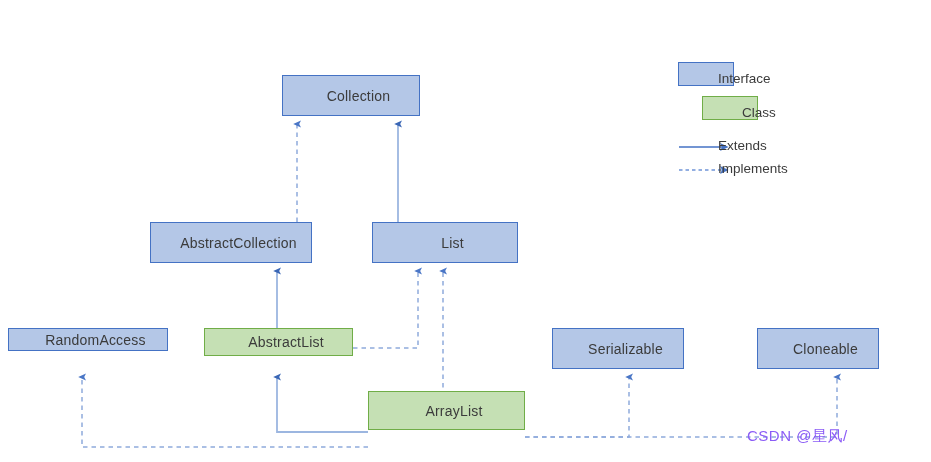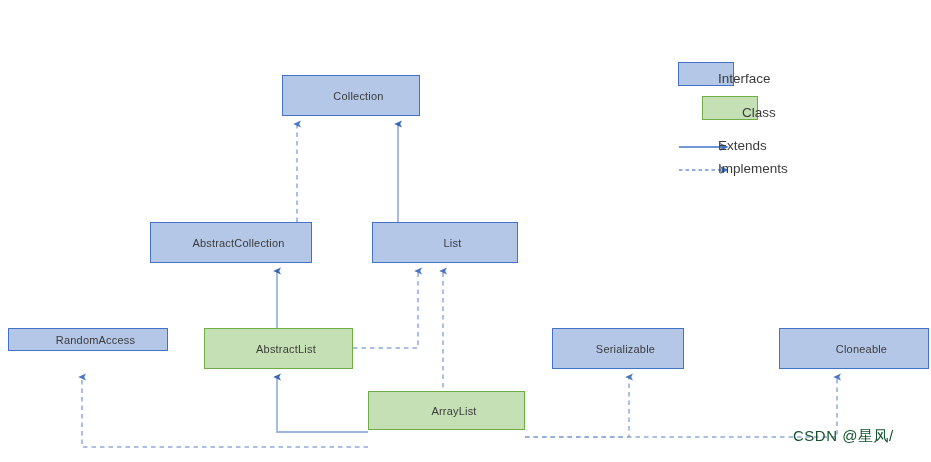--- a/index.html
+++ b/index.html
@@ -23,21 +23,21 @@
     top: 0;
     width: 931px;
     height: 462px;
   }
   .node {
     position: absolute;
     box-sizing: border-box;
     display: flex;
     align-items: center;
     justify-content: center;
-    font-size: 11px;
+    font-size: 14px;
     color: #3b3b3b;
     letter-spacing: 0.2px;
     white-space: nowrap;
     padding-left: 15px;
   }
   .node.iface {
     background: #b4c7e7;
     border: 1.6px solid #4472c4;
   }
   .node.klass {
@@ -76,24 +76,24 @@
     font-size: 13.5px;
     color: #3b3b3b;
     white-space: nowrap;
   }
   .legend-line {
     width: 56px;
     height: 12px;
   }
   .watermark {
     position: absolute;
-    left: 793px;
+    left: 747px;
     top: 427px;
     font-size: 15px;
-    color: #14532d;
+    color: #8b5cf6;
     white-space: nowrap;
     letter-spacing: 0.5px;
   }
   .topstrip {
     position: absolute;
     left: 0;
     top: 0;
     width: 931px;
     height: 3px;
     overflow: hidden;
@@ -147,29 +147,29 @@
   </div>
 
   <div class="node iface" style="left:372px; top:222px; width:146px; height:41px;align-items:center;">
     <span>List</span>
   </div>
 
   <div class="node iface" style="left:8px; top:328px; width:160px; height:23px;">
     <span>RandomAccess</span>
   </div>
 
-  <div class="node klass" style="left:204px; top:328px; width:149px; height:41px;">
+  <div class="node klass" style="left:204px; top:328px; width:149px; height:28px;">
     <span>AbstractList</span>
   </div>
 
   <div class="node iface" style="left:552px; top:328px; width:132px; height:41px;">
     <span>Serializable</span>
   </div>
 
-  <div class="node iface" style="left:757px; top:328px; width:150px; height:41px;margin-left:22px;">
+  <div class="node iface" style="left:757px; top:328px; width:122px; height:41px;">
     <span>Cloneable</span>
   </div>
 
   <div class="node klass" style="left:368px; top:391px; width:157px; height:39px;align-items:center;">
     <span>ArrayList</span>
   </div>
 
   <div class="legend">
 
     <div class="legend-row" style="top:6px;">

